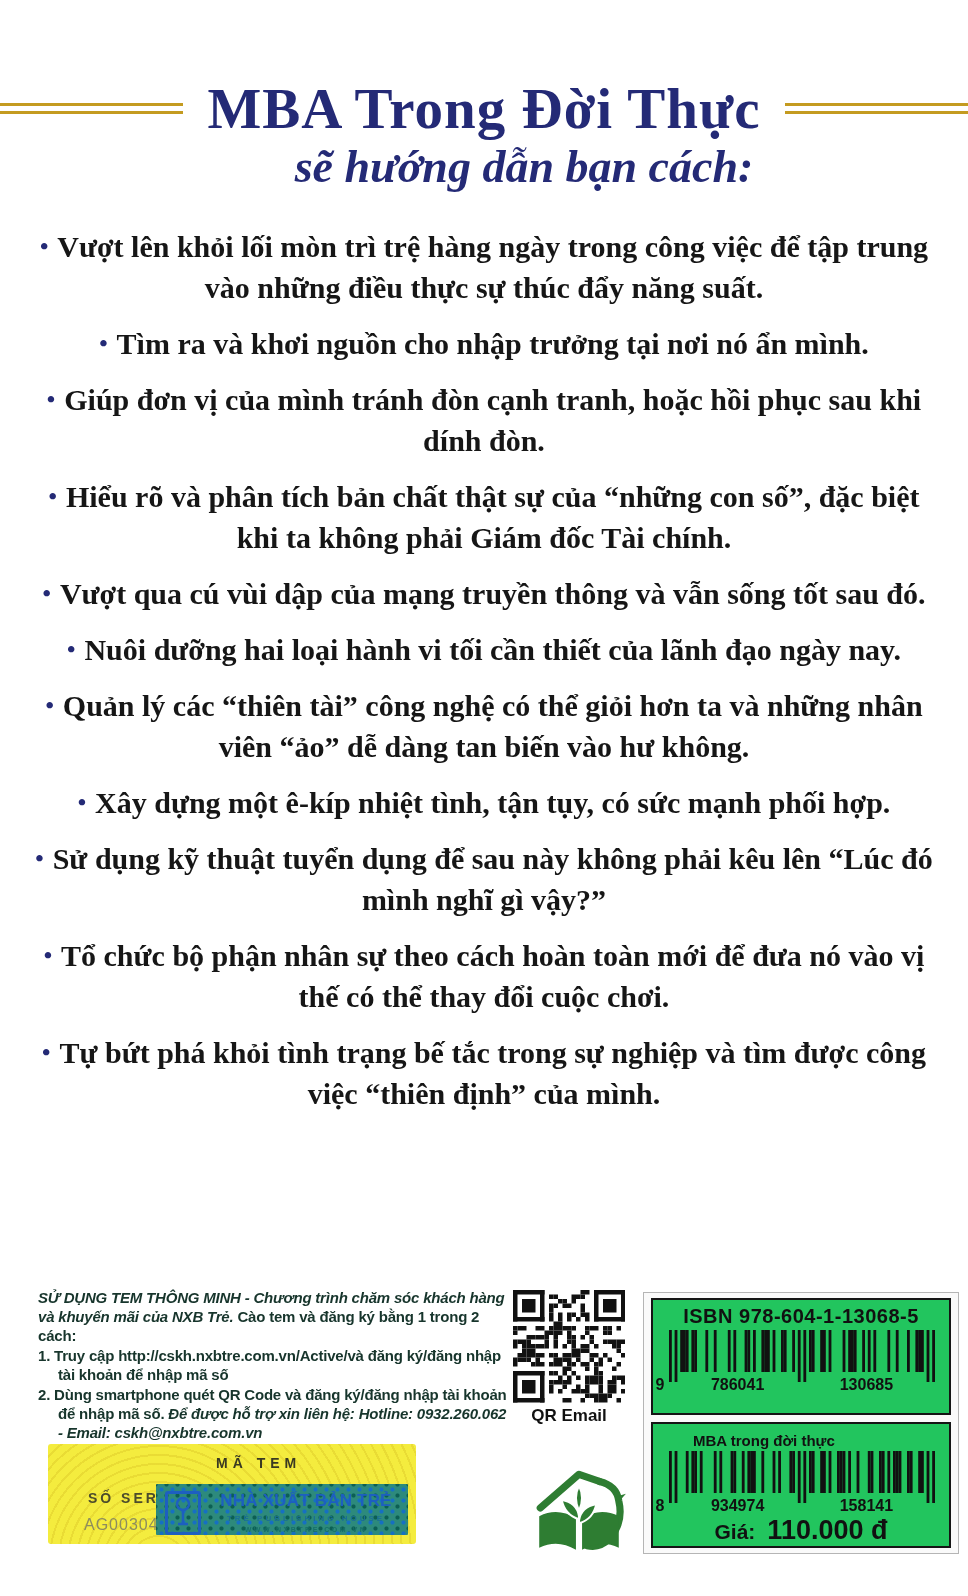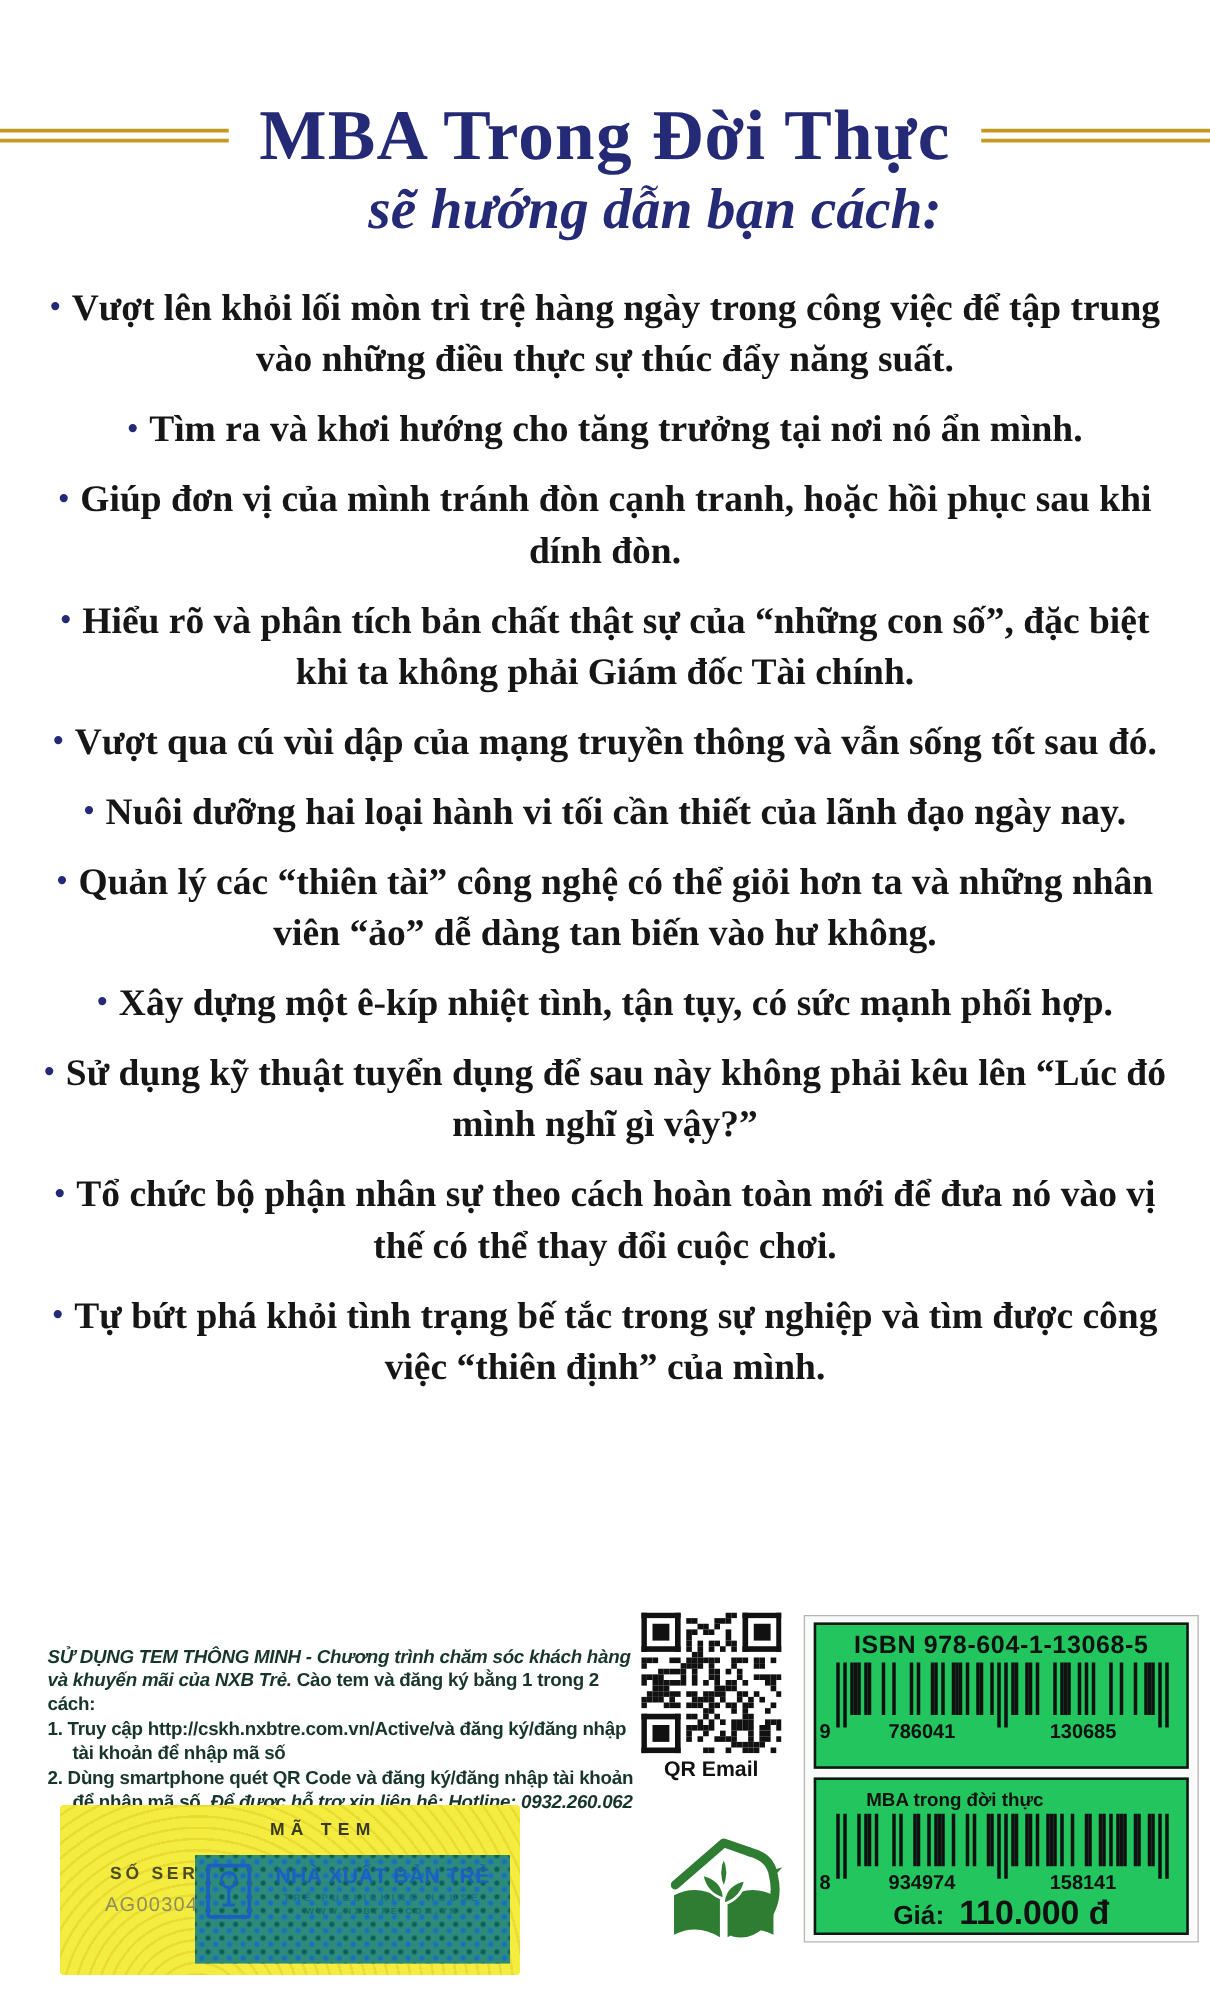--- a/index.html
+++ b/index.html
@@ -16,21 +16,21 @@
 
   
   .bullets{position:absolute;top:226px;left:34px;width:900px;}
   .bullets p{margin:0 0 15px 0;text-align:center;font-size:30px;line-height:41px;
              font-weight:700;color:#161616;}
   .dot{color:#242a76;font-size:24px;margin-right:9px;vertical-align:3px;}
 
   
   .smallprint{position:absolute;left:38px;top:1288px;width:472px;color:#17352c;
               font-family:"Liberation Sans",sans-serif;font-weight:700;
-              font-size:15px;line-height:19px;letter-spacing:-0.2px;margin-top:28px;}
+              font-size:15px;line-height:19px;letter-spacing:-0.2px;}
   .smallprint .it{font-style:italic;}
   .sp-step{padding-left:20px;text-indent:-20px;margin-top:1px;}
 
   
   .qr-block{position:absolute;left:505px;top:1290px;width:128px;text-align:center;
             font-family:"Liberation Sans",sans-serif;}
   .qr-label{margin-top:3px;font-size:17px;font-weight:700;color:#111;}
 
   
   .isbn-panel{position:absolute;left:643px;top:1292px;width:316px;height:262px;box-sizing:border-box;
@@ -39,21 +39,21 @@
   .ibox{background:#22c55e;border:2px solid #151515;box-sizing:border-box;}
   .ibox1{height:118px;}
   .isbn-text{text-align:center;font-weight:700;font-size:20px;letter-spacing:0.5px;margin-top:5px;color:#111;}
   .ibox2{flex:1;position:relative;}
   .bk-title{font-size:15px;font-weight:700;margin:8px 0 0 40px;color:#111;}
   .price-row{text-align:center;color:#111;margin-top:0px;}
   .price-label{font-weight:700;font-size:21px;}
   .price-value{font-weight:700;font-size:27px;margin-left:12px;}
 
   
-  .stamp{position:absolute;left:48px;top:1444px;width:368px;height:136px;background:#f4ec3e;
+  .stamp{position:absolute;left:48px;top:1444px;width:368px;height:100px;background:#f4ec3e;
          border-radius:3px;font-family:"Liberation Sans",sans-serif;
          background-image:repeating-radial-gradient(circle at 30% 120%, rgba(220,200,40,.45) 0 2px, transparent 2px 9px);}
   .ma-tem{position:absolute;top:11px;left:168px;letter-spacing:5px;font-size:14px;font-weight:700;color:#3a3a22;}
   .so-seri{position:absolute;top:46px;left:40px;letter-spacing:3px;font-size:14px;font-weight:700;color:#4c4c2c;}
   .serial{position:absolute;top:72px;left:36px;font-size:16px;color:#8d8d5e;letter-spacing:1px;}
   .holo{position:absolute;left:108px;top:40px;right:8px;bottom:9px;border-radius:1px;background:#2d8a7c;
         background-image:radial-gradient(#1670c2 1.5px, transparent 2.6px),
                          radial-gradient(#0c5f54 1.5px, transparent 2.6px);
         background-size:11px 11px,11px 11px;background-position:0 0,5px 6px;}
   .holo-logo{position:absolute;left:9px;top:7px;width:36px;height:44px;border:3px solid #1d5fc0;
@@ -75,21 +75,21 @@
 
   <div class="title-row">
     <div class="gold-rule"></div>
     <h1 class="book-title">MBA Trong Đời Thực</h1>
     <div class="gold-rule"></div>
   </div>
   <div class="subtitle">sẽ hướng dẫn bạn cách:</div>
 
   <div class="bullets">
     <p><span class="dot">•</span><span>Vượt lên khỏi lối mòn trì trệ hàng ngày trong công việc để tập trung vào những điều thực sự thúc đẩy năng suất.</span></p>
-    <p><span class="dot">•</span><span>Tìm ra và khơi hướng cho tăng trưởng tại nơi nó ẩn mình.</span></p>
+    <p><span class="dot">•</span><span>Tìm ra và khơi nguồn cho nhập trưởng tại nơi nó ẩn mình.</span></p>
     <p><span class="dot">•</span><span>Giúp đơn vị của mình tránh đòn cạnh tranh, hoặc hồi phục sau khi dính đòn.</span></p>
     <p><span class="dot">•</span><span>Hiểu rõ và phân tích bản chất thật sự của “những con số”, đặc biệt khi ta không phải Giám đốc Tài chính.</span></p>
     <p><span class="dot">•</span><span>Vượt qua cú vùi dập của mạng truyền thông và vẫn sống tốt sau đó.</span></p>
     <p><span class="dot">•</span><span>Nuôi dưỡng hai loại hành vi tối cần thiết của lãnh đạo ngày nay.</span></p>
     <p><span class="dot">•</span><span>Quản lý các “thiên tài” công nghệ có thể giỏi hơn ta và những nhân viên “ảo” dễ dàng tan biến vào hư không.</span></p>
     <p><span class="dot">•</span><span>Xây dựng một ê-kíp nhiệt tình, tận tụy, có sức mạnh phối hợp.</span></p>
     <p><span class="dot">•</span><span>Sử dụng kỹ thuật tuyển dụng để sau này không phải kêu lên “Lúc đó mình nghĩ gì vậy?”</span></p>
     <p><span class="dot">•</span><span>Tổ chức bộ phận nhân sự theo cách hoàn toàn mới để đưa nó vào vị thế có thể thay đổi cuộc chơi.</span></p>
     <p><span class="dot">•</span><span>Tự bứt phá khỏi tình trạng bế tắc trong sự nghiệp và tìm được công việc “thiên định” của mình.</span></p>
   </div>

